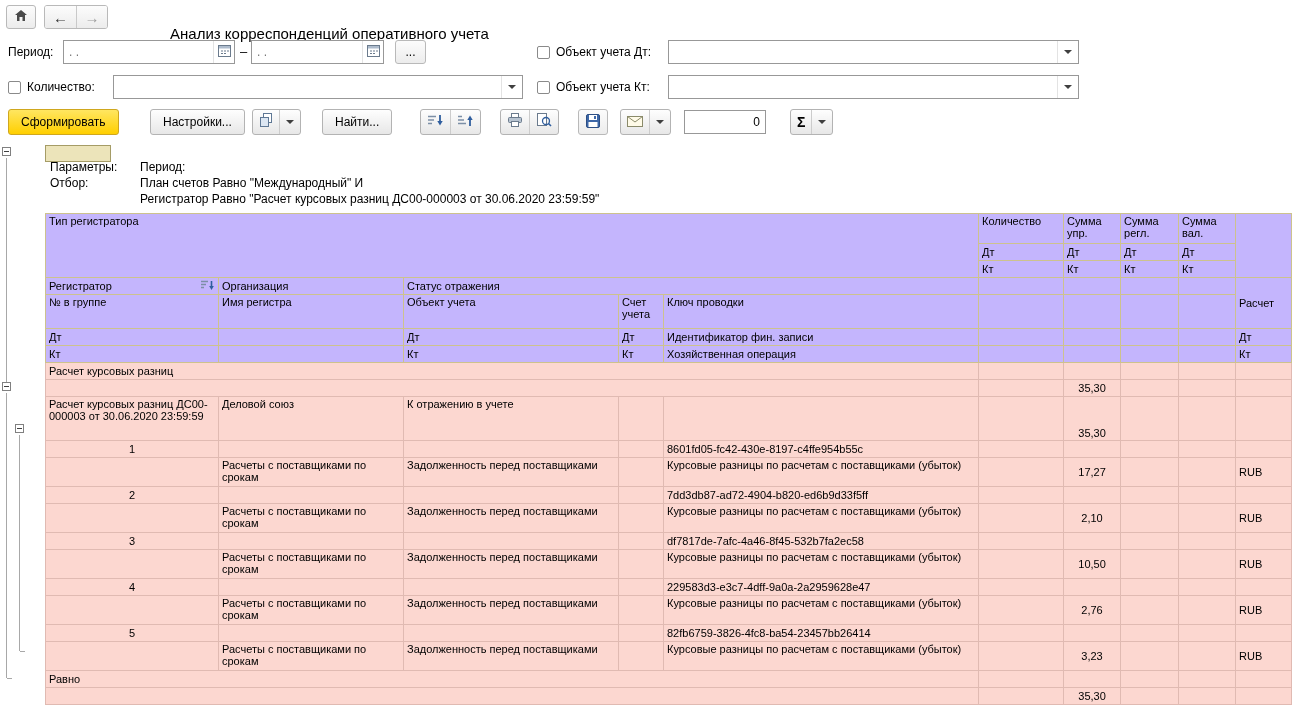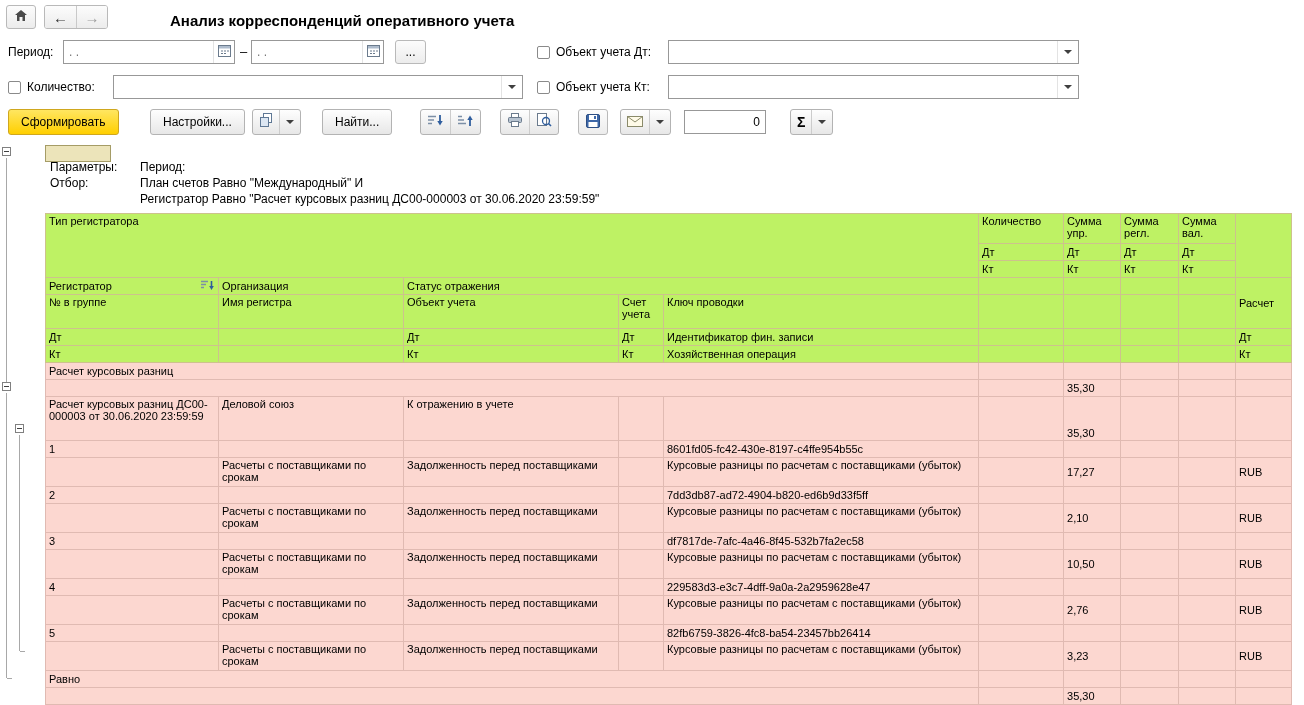--- a/index.html
+++ b/index.html
@@ -5,21 +5,21 @@
 *{box-sizing:border-box;margin:0;padding:0}
 html,body{width:1304px;height:705px;overflow:hidden}
 body{position:relative;background:#fff;font-family:"Liberation Sans",sans-serif;color:#000}
 .lbl{position:absolute;font-size:12px;white-space:nowrap}
 
 
 .iconbtn{position:absolute;display:flex;align-items:center;justify-content:center;background:linear-gradient(#fcfcfc,#ececec);border:1px solid #b9b9b9;border-radius:3px;font-size:12px}
 .navgroup{position:absolute;left:44px;top:5px;display:flex;border:1px solid #b9b9b9;border-radius:3px;overflow:hidden;height:24px}
 .nbtn{width:31px;display:flex;align-items:center;justify-content:center;background:linear-gradient(#fcfcfc,#ececec);font-size:15px;font-weight:700}
 .nbtn+.nbtn{border-left:1px solid #c9c9c9}
-.title{position:absolute;left:170px;top:12px;font-size:15px;font-weight:700;white-space:nowrap}
+.title{position:absolute;left:170px;top:25px;font-size:15px;font-weight:400;white-space:nowrap}
 
 
 .field{position:absolute;height:24px;border:1px solid #989898;background:#fff;display:flex;align-items:stretch}
 .field input{flex:1;min-width:0;border:0;outline:0;padding:0 5px;font:12px "Liberation Sans",sans-serif;background:transparent}
 .fseg{width:21px;display:flex;align-items:center;justify-content:center;background:#fff;border-left:1px solid #e3e3e3}
 .tri{width:0;height:0;border-left:4px solid transparent;border-right:4px solid transparent;border-top:4px solid #3f3f3f}
 .cb{position:absolute;width:13px;height:13px;border:1px solid #8a8a8a;border-radius:2px;background:#fff}
 .dash{position:absolute;font-size:13px}
 
 
@@ -34,25 +34,25 @@
 
 .selcell{position:absolute;left:45px;top:145px;width:66px;height:17px;background:#ece4ba;border:1px solid #a59c66}
 .params{position:absolute;font-size:12px;white-space:nowrap}
 .gbox{position:absolute;width:9px;height:9px;border:1px solid #808080;background:#fff}
 .gbox:after{content:"";position:absolute;left:1px;right:1px;top:3px;border-top:1px solid #404040}
 .gline{position:absolute;width:0;border-left:1px solid #a8a8a8}
 .gtick{position:absolute;height:0;width:5px;border-top:1px solid #a8a8a8}
 
 table#rpt{position:absolute;left:45px;top:213px;border-collapse:collapse;table-layout:fixed;width:1246px;font-size:11px;line-height:12px}
 #rpt td{border:1px solid #cdc28d;padding:1px 3px;vertical-align:middle;overflow:hidden;word-wrap:break-word}
-#rpt td.kh{background:#bef264}
+#rpt td.kh{background:#c4b5fd}
 #rpt td.pk{background:#fcd7d0;border-color:#e0bab2}
 #rpt .top{vertical-align:top}
 #rpt .bot{vertical-align:bottom}
-#rpt .num{text-align:left}
+#rpt .num{text-align:center}
 #rpt .ind{}
 #rpt tr.h17{height:17px}
 #rpt tr.h29{height:29px}
 #rpt tr.h30{height:30px}
 #rpt tr.h34{height:34px}
 #rpt tr.h44{height:44px}
 .rel{position:relative}
 .sorticon{position:absolute;right:3px;top:2px;line-height:0}
 </style>
 </head>

